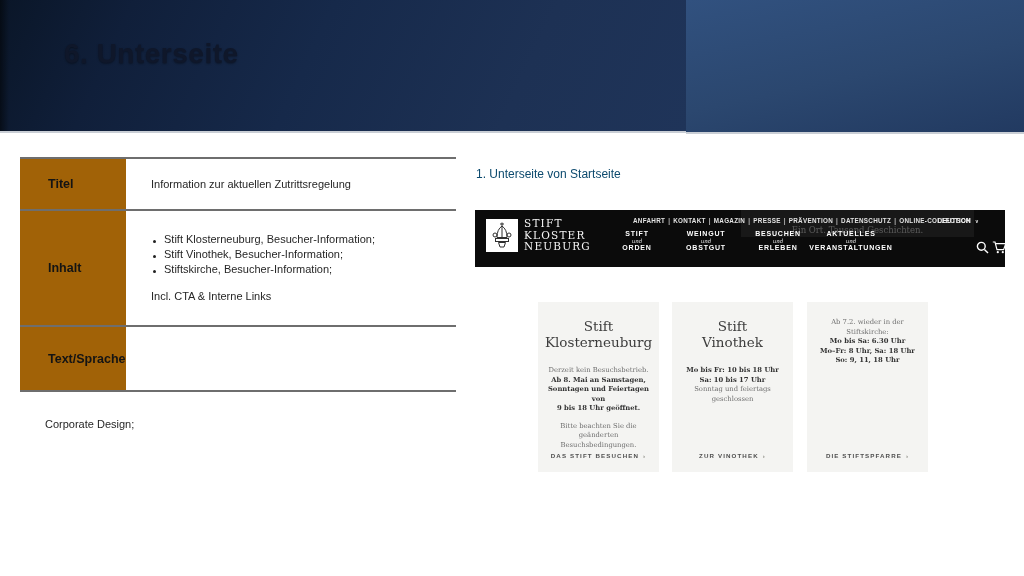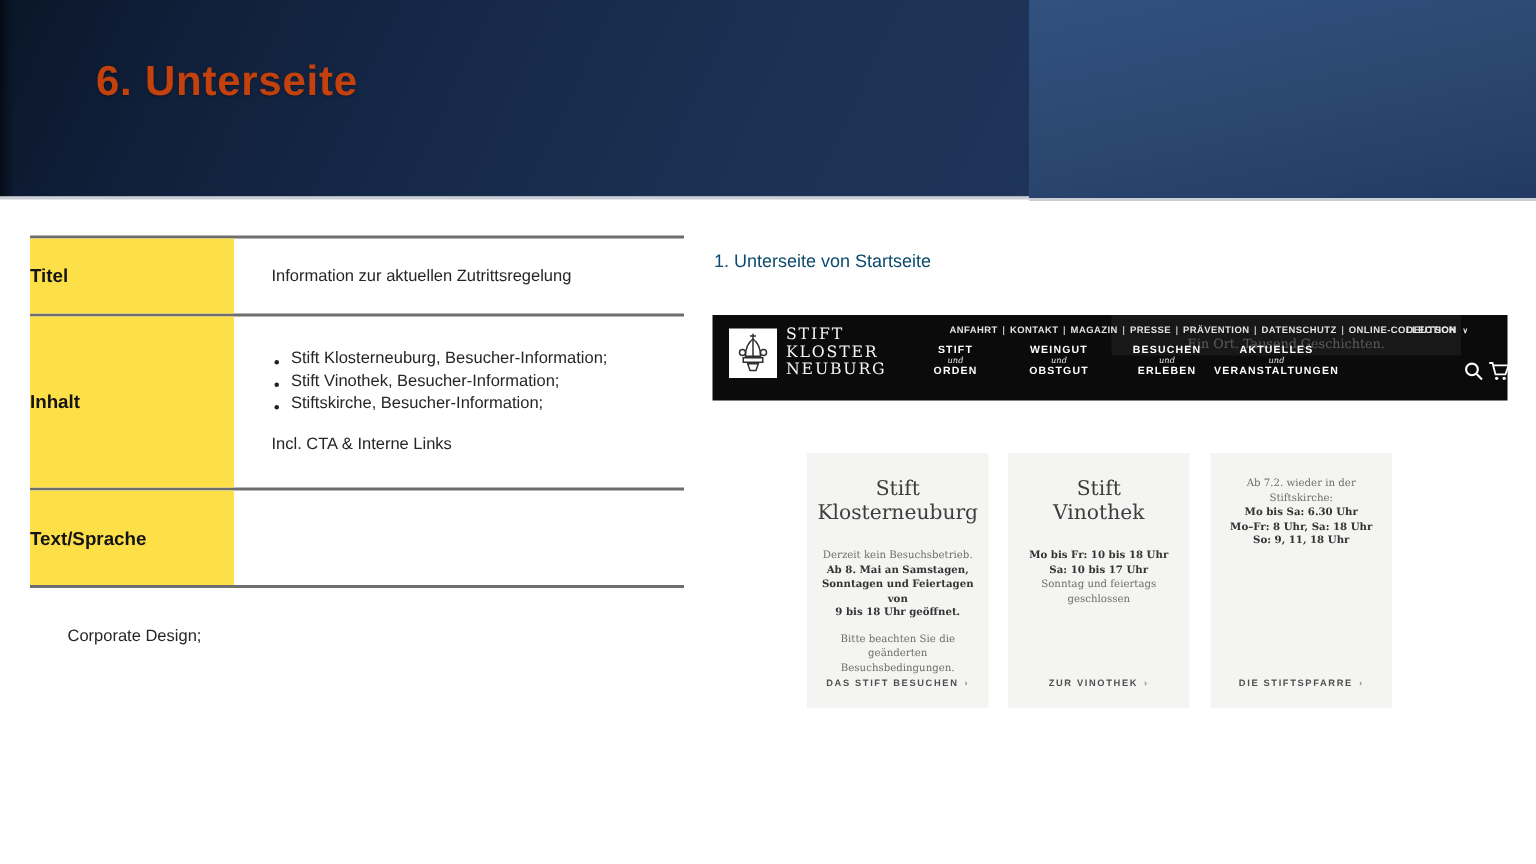--- a/index.html
+++ b/index.html
@@ -9,28 +9,28 @@
   }
   
   .banner{position:absolute;left:0;top:0;width:686px;height:131px;
     background:linear-gradient(115deg,#0a1628 0%,#101f3a 18%,#16294a 45%,#1d3154 75%,#1f3459 100%);}
   .banner::before{content:"";position:absolute;left:0;top:0;width:9px;height:100%;
     background:linear-gradient(90deg,rgba(0,0,0,.5),rgba(0,0,0,0));}
   .banner-right{position:absolute;left:686px;top:0;width:338px;height:132px;
     background:linear-gradient(168deg,#31517f 0%,#2b476f 55%,#223a61 100%);
     border-bottom:2px solid #c9ced5;box-sizing:content-box;}
   .hairline{position:absolute;left:0;top:131px;width:686px;height:2px;background:#c9ced5;}
-  .slide-title{position:absolute;left:64px;top:38px;color:#c2410c;font-size:28px;
+  .slide-title{position:absolute;left:64px;top:38px;color:#0f172a;font-size:28px;
     font-weight:bold;letter-spacing:.5px;text-shadow:0 1px 2px rgba(0,0,0,.35);}
   
   .spec-table{position:absolute;left:20px;top:157px;width:436px;}
   .trow{display:flex;border-top:2px solid #6e6e6e;box-sizing:border-box;}
   .trow.r1{height:52px}.trow.r2{height:116px}.trow.r3{height:65px}.trow.r4{height:67px}
-  .tlabel{width:136px;flex:none;background:#fde047;display:flex;align-items:center;
-    box-sizing:border-box;font-weight:bold;font-size:12.5px;color:#141414;}
+  .tlabel{width:106px;flex:none;background:#a16207;display:flex;align-items:center;
+    padding-left:28px;box-sizing:border-box;font-weight:bold;font-size:12.5px;color:#141414;}
   .tvalue{flex:1;display:flex;flex-direction:column;justify-content:center;
     padding:6px 8px 6px 25px;box-sizing:border-box;font-size:11px;color:#262626;line-height:15px;}
   .bullet{display:flex;align-items:flex-end;}
   .dot{width:3px;height:3px;border-radius:50%;background:#222;margin:0 8px 4px 2px;flex:none;}
   .tnote{margin-top:12px;}
   
   .preview-heading{position:absolute;left:476px;top:167px;font-size:12px;color:#0c4a6e;}
   
   .sitebar{position:absolute;left:475px;top:210px;width:530px;height:57px;background:#0b0b0b;}
   .logo-box{position:absolute;left:11px;top:9px;width:32px;height:33px;background:#ffffff;

